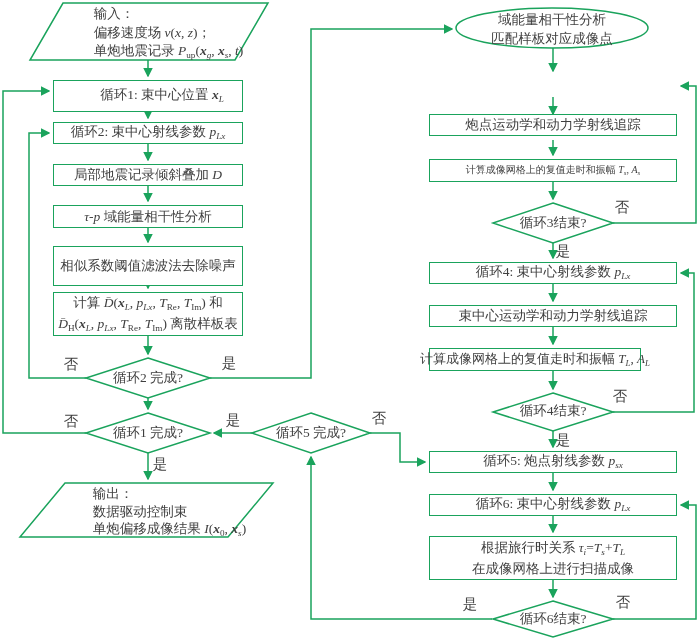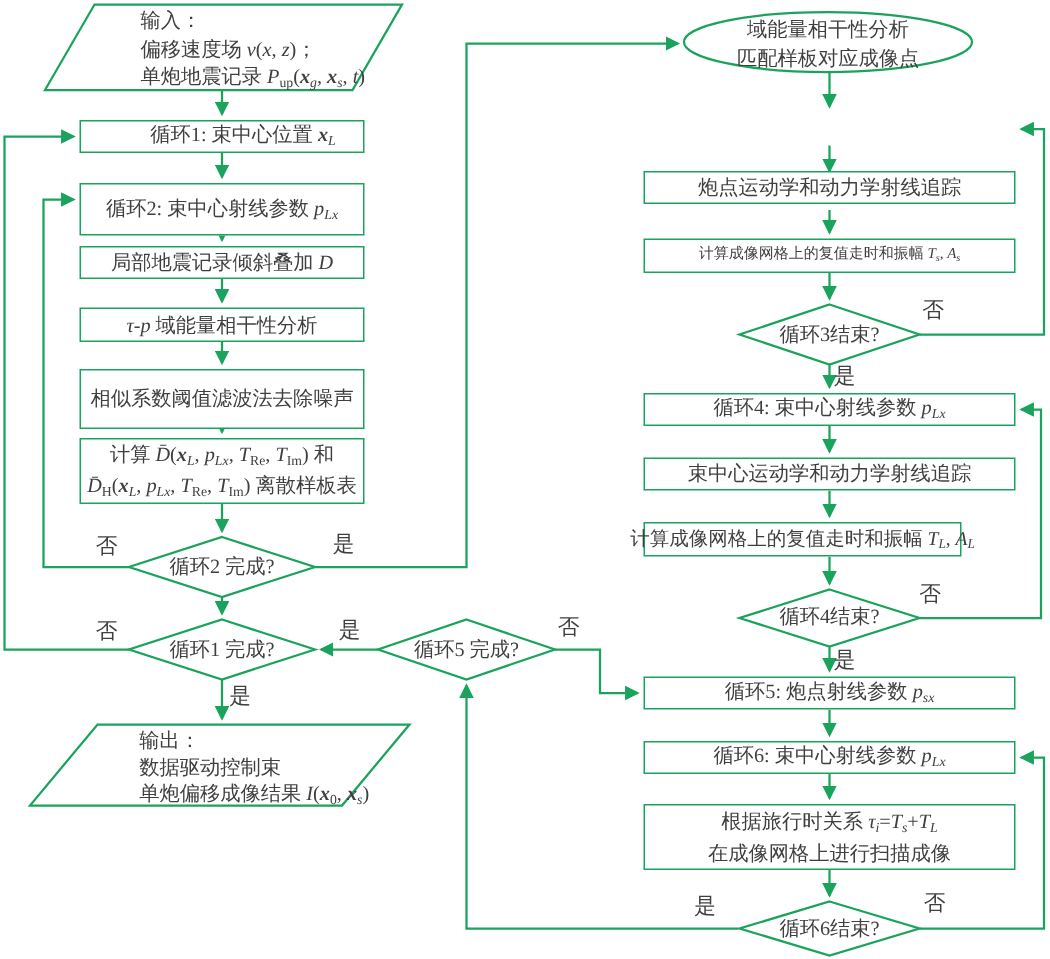--- a/index.html
+++ b/index.html
@@ -86,24 +86,24 @@
 
     <path class="wire" marker-end="url(#arr)" d="M613,223 L696,223 L696,86 L681,86"></path>
     <path class="wire" marker-end="url(#arr)" d="M613,412 L694,412 L694,273 L681,273"></path>
     <path class="wire" marker-end="url(#arr)" d="M613,619 L696,619 L696,505 L681,505"></path>
   </svg>
 
   <div class="node" style="left:66px;top:5px;width:205px;">
     <span class="freeText"><span>输入：</span><br><span>偏移速度场 </span><span class="r-i">v</span><span>(</span><span class="r-i">x</span><span>, </span><span class="r-i">z</span><span>)；</span><br><span>单炮地震记录 </span><span class="r-i">P</span><span class="r-sr">up</span><span>(</span><span class="r-b">x</span><span class="r-si">g</span><span>, </span><span class="r-b">x</span><span class="r-si">s</span><span>, </span><span class="r-i">t</span><span>)</span></span>
   </div>
 
-  <div class="node box" style="left:53px;top:80px;width:190px;height:22px;padding-left:28px;">
+  <div class="node box" style="left:53px;top:80px;width:190px;height:32px;padding-left:28px;">
     <span><span>循环1: 束中心位置 </span><span class="r-b">x</span><span class="r-si">L</span></span>
   </div>
-  <div class="node box" style="left:53px;top:122px;width:190px;height:35px;">
+  <div class="node box" style="left:53px;top:122px;width:190px;height:22px;">
     <span><span>循环2: 束中心射线参数 </span><span class="r-i">p</span><span class="r-si">Lx</span></span>
   </div>
   <div class="node box" style="left:53px;top:164px;width:190px;height:22px;">
     <span><span>局部地震记录倾斜叠加 </span><span class="r-i">D</span></span>
   </div>
   <div class="node box" style="left:53px;top:205px;width:190px;height:23px;">
     <span><span class="r-i">τ</span><span>-</span><span class="r-i">p</span><span> 域能量相干性分析</span></span>
   </div>
   <div class="node box" style="left:53px;top:246px;width:190px;height:40px;">
     <span><span>相似系数阈值滤波法去除噪声</span></span>

